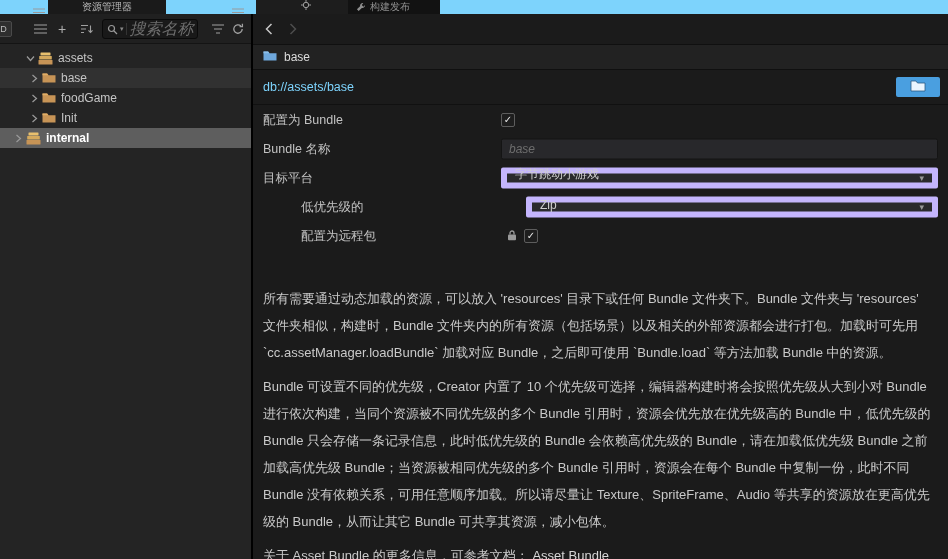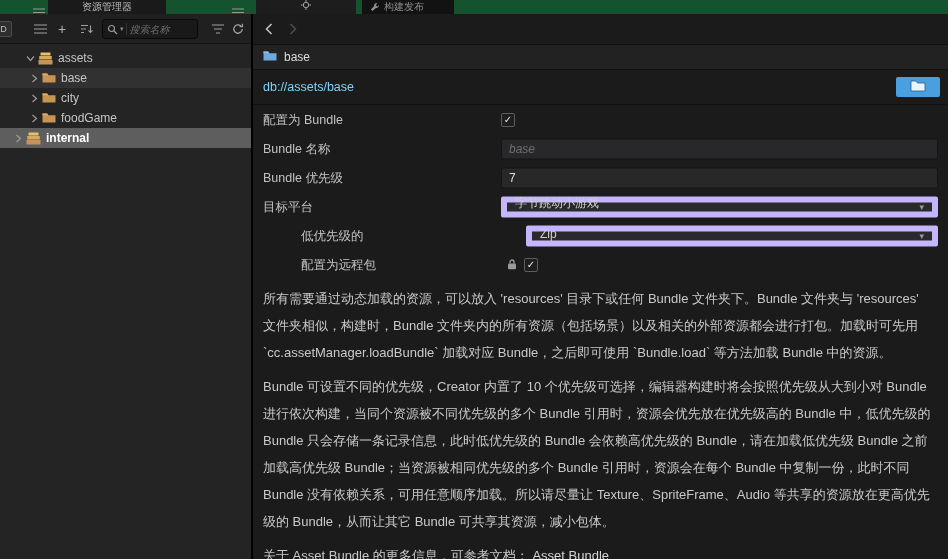--- a/index.html
+++ b/index.html
@@ -1,48 +1,48 @@
 <!DOCTYPE html>
 <html><head>
 <meta charset="utf-8">
 <style>
   * { margin:0; padding:0; box-sizing:border-box; }
   html,body { width:948px; height:559px; background:#0d0d0d; overflow:hidden;
     font-family:"Liberation Sans","DejaVu Sans",sans-serif; color:#c8c8c8; }
   .app { position:absolute; top:0; left:0; width:948px; height:559px; }
 
   
-  .tabbar { position:absolute; top:0; left:0; width:948px; height:14px; background:#14532d; }
+  .tabbar { position:absolute; top:0; left:0; width:948px; height:14px; background:#7dd3fc; }
   .tab { position:absolute; top:0; height:14px; display:flex; align-items:center; gap:4px;
          padding:0 8px; font-size:10px; color:#b8b8b8; cursor:pointer; }
   .tab .ticon { display:flex; align-items:center; }
   .tab-assets { left:48px; background:#1a1a1a; width:118px; justify-content:center; }
   .tab-inspector { left:256px; background:#1d1d1d; width:100px;flex-direction:column; }
-  .tab-build { left:362px; background:#121212; width:92px; color:#8f8f8f; }
+  .tab-build { left:348px; background:#121212; width:92px; color:#8f8f8f; }
   .hamburger { position:absolute; top:3px; }
   .hb-left { left:33px; } .hb-right { left:232px; }
 
   
   .left-panel { position:absolute; top:14px; left:0; width:252px; height:545px;
     background:#242424; border-right:1px solid #000; }
   .toolbar { position:absolute; top:0; left:0; width:100%; height:30px; background:#202020;
     border-bottom:1px solid #141414; }
   .tb-item { position:absolute; top:50%; transform:translateY(-50%); display:flex;
     align-items:center; justify-content:center; color:#b0b0b0; cursor:pointer; }
   .d-box { left:-5px; width:17px; height:16px; background:#2e2e2e; border:1px solid #4a4a4a;
     border-radius:2px; font-size:9px; color:#bbb; }
   .tb-list { left:34px; } .tb-plus { left:58px; font-size:14px; } .tb-sort { left:80px; }
   .tb-filter { left:212px; } .tb-refresh { left:232px; }
   .searchbox { position:absolute; top:5px; left:102px; width:96px; height:20px;
     background:#191919; border:1px solid #0a0a0a; border-radius:3px; display:flex; align-items:center; }
   .searchbox .mag { margin-left:4px; display:flex; }
   .searchbox .mini-caret { font-size:7px; color:#888; margin:0 2px; }
   .searchbox .sep { width:1px; height:12px; background:#333; margin-right:3px; }
   .searchbox input { flex:1; min-width:0; background:transparent; border:none; outline:none;
-    color:#bbb; font-size:10px; font-style:italic; font-family:inherit; }
+    color:#bbb; font-size:16px; font-style:italic; font-family:inherit; }
   .searchbox input::placeholder { color:#6e6e6e; font-style:italic; }
 
   .tree { position:absolute; top:30px; left:0; width:100%; bottom:0; padding-top:4px; }
   .tree-row { height:20px; display:flex; align-items:center; font-size:12px; color:#c5c5c5;
     cursor:pointer; white-space:nowrap; }
   .tree-row .chev { width:12px; display:flex; justify-content:center; margin-right:2px; }
   .tree-row .tree-icon { margin-right:5px; display:flex; }
   .tree-row.soft { background:#313131; }
   .tree-row.selected { background:#5e5e5e; color:#ffffff; font-weight:bold; }
 
@@ -202,35 +202,35 @@
             <svg width="7" height="9" viewBox="0 0 7 9">
               <polyline points="1.5,1 5.5,4.5 1.5,8" fill="none" stroke="#9a9a9a" stroke-width="1.2"></polyline>
             </svg>
           </span>
           <span class="tree-icon">
             <svg width="14" height="12" viewBox="0 0 14 12">
               <path d="M0.5 1.5h4.6L6.5 3.3h7v7.2H0.5z" fill="#c79456"></path>
               <path d="M0.5 1.5h4.6L6.5 3.3h-6z" fill="#e0ad66"></path>
             </svg>
           </span>
-          <span class="tree-label">city</span>
+          <span class="tree-label">foodGame</span>
         </div>
         <div class="tree-row " style="padding-left: 28px;">
           <span class="chev">
             <svg width="7" height="9" viewBox="0 0 7 9">
               <polyline points="1.5,1 5.5,4.5 1.5,8" fill="none" stroke="#9a9a9a" stroke-width="1.2"></polyline>
             </svg>
           </span>
           <span class="tree-icon">
             <svg width="14" height="12" viewBox="0 0 14 12">
               <path d="M0.5 1.5h4.6L6.5 3.3h7v7.2H0.5z" fill="#c79456"></path>
               <path d="M0.5 1.5h4.6L6.5 3.3h-6z" fill="#e0ad66"></path>
             </svg>
           </span>
-          <span class="tree-label">foodGame</span>
+          <span class="tree-label">Init</span>
         </div>
         <div class="tree-row selected" style="padding-left: 12px;">
           <span class="chev">
             <svg width="7" height="9" viewBox="0 0 7 9">
               <polyline points="1.5,1 5.5,4.5 1.5,8" fill="none" stroke="#9a9a9a" stroke-width="1.2"></polyline>
             </svg>
           </span>
           <span class="tree-icon">
             <svg width="15" height="13" viewBox="0 0 15 13">
               <rect x="2.5" y="0.5" width="10" height="3" rx="0.5" fill="#e8c06e"></rect>
@@ -287,26 +287,20 @@
         </span>
       </div>
 
       <div class="frow">
         <span class="flabel">Bundle 名称</span>
         <div class="ctrl">
           <input class="tinput" type="text" placeholder="base" style="">
         </div>
       </div>
 
-      <div class="frow">
-        <span class="flabel">Bundle 优先级</span>
-        <div class="ctrl">
-          <input class="tinput" type="text" value="7" style="">
-        </div>
-      </div>
 
       <div class="frow">
         <span class="flabel">目标平台</span>
         <div class="ctrl">
           <div class="tselect">
             <span>字节跳动小游戏</span>
             <span class="caret">▾</span>
           </div>
         </div>
       </div>

